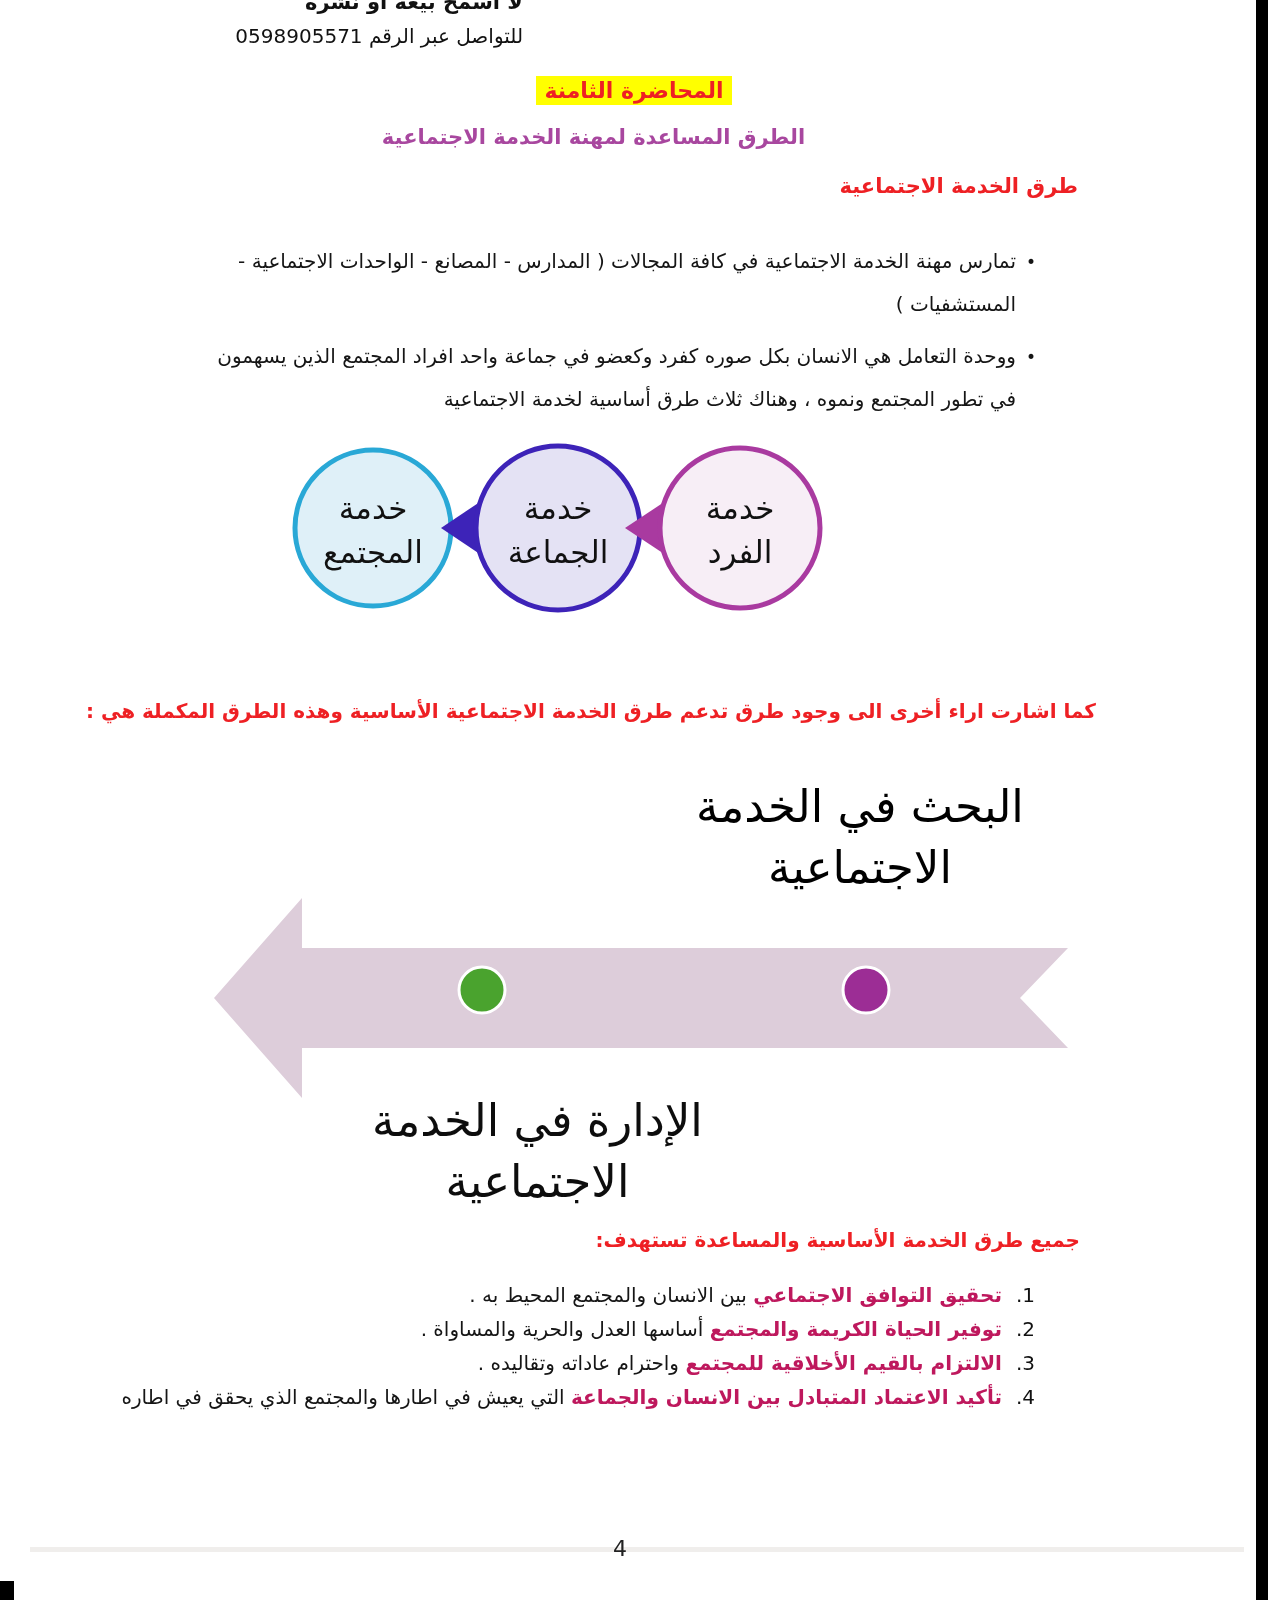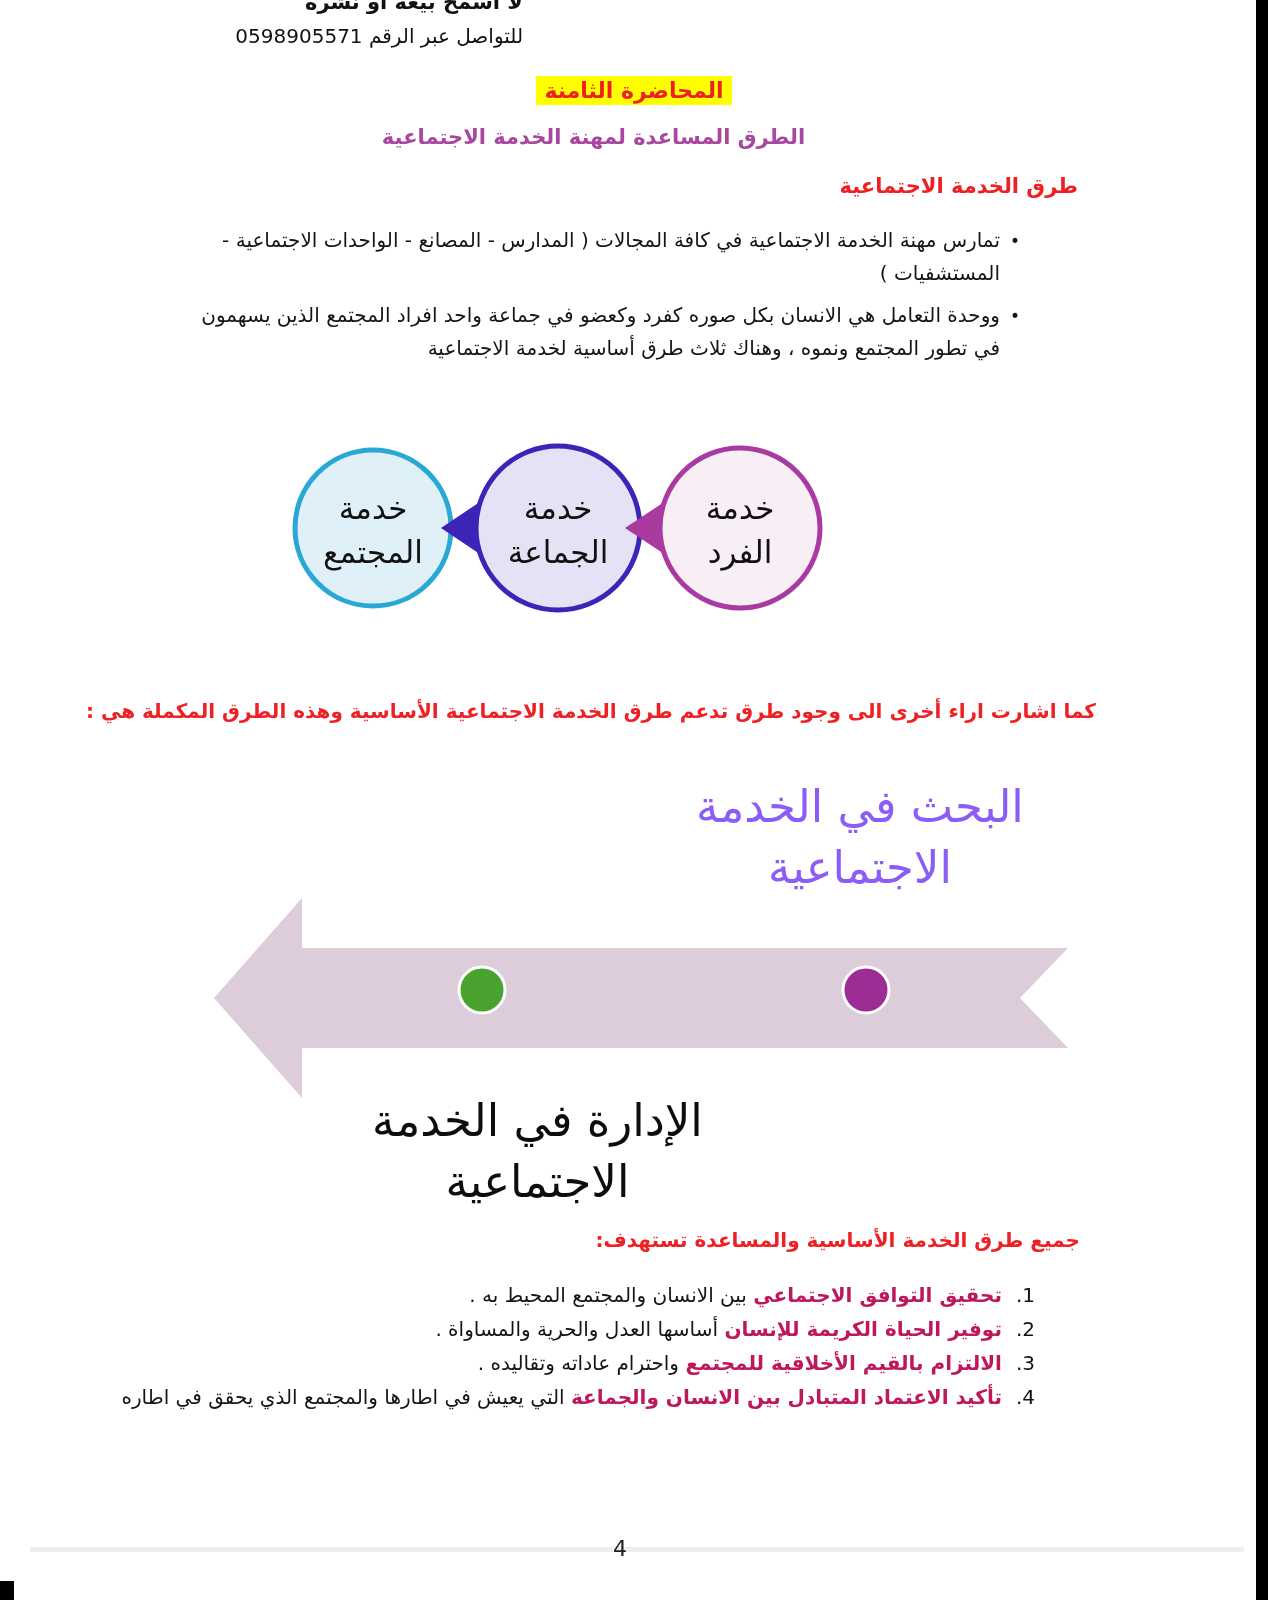--- a/index.html
+++ b/index.html
@@ -15,33 +15,33 @@
   #lecture-title .hl{display:inline-block;background:#ffff00;color:#ee2024;font-weight:bold;
                      font-size:22px;padding:2px 8px;direction:rtl;text-align:center;}
 
   #lecture-topic{top:125px;left:0;width:1187px;text-align:center;color:#a8479f;
                  font-weight:bold;font-size:21px;direction:rtl;}
 
   #methods-heading{top:174px;right:190px;direction:rtl;color:#ee2024;font-weight:bold;
                    font-size:21px;white-space:nowrap;}
 
   #bullets{top:224px;left:195px;width:805px;direction:rtl;text-align:right;
-           font-size:20px;line-height:33px;list-style:none;margin:0;padding:0;}
+           font-size:20px;line-height:43px;list-style:none;margin:16px;padding:0;}
   #bullets li{position:relative;margin-bottom:9px;}
   #bullets li::before{content:"•";position:absolute;right:-20px;top:1px;font-size:17px;}
 
   #circles-svg{left:273px;top:423px;}
   #circles-svg text{font-size:31px;text-anchor:middle;fill:#111;
                     font-family:"DejaVu Sans",sans-serif;}
 
   #complementary-intro{top:699px;right:172px;direction:rtl;color:#ee2024;font-weight:bold;
                        font-size:20px;white-space:nowrap;}
 
   #research-label{top:776px;left:650px;width:420px;text-align:center;direction:rtl;
-                  font-size:45px;line-height:61px;color:#8b5cf6;}
+                  font-size:45px;line-height:61px;color:#000000;}
 
   #arrow-svg{left:200px;top:886px;}
   #arrow-svg .dot{stroke:#ffffff;stroke-width:3;}
 
   #admin-label{top:1090px;left:295px;width:485px;text-align:center;direction:rtl;
                font-size:45px;line-height:61px;color:#0d0d0d;}
 
   #goals-heading{top:1228px;right:188px;direction:rtl;color:#ee2024;font-weight:bold;
                  font-size:20px;white-space:nowrap;}
 
@@ -112,21 +112,21 @@
     <div>الاجتماعية</div>
   </div>
 
   <div id="goals-heading" class="abs">جميع طرق الخدمة الأساسية والمساعدة تستهدف:</div>
 
   <div id="goals-list" class="abs">
     <div class="goal">
       <span class="goal-num">1.</span><span class="goal-lead">تحقيق التوافق الاجتماعي</span> <span class="goal-rest">بين الانسان والمجتمع المحيط به .</span>
     </div>
     <div class="goal">
-      <span class="goal-num">2.</span><span class="goal-lead">توفير الحياة الكريمة للإنسان</span> <span class="goal-rest">أساسها العدل والحرية والمساواة .</span>
+      <span class="goal-num">2.</span><span class="goal-lead">توفير الحياة الكريمة والمجتمع</span> <span class="goal-rest">أساسها العدل والحرية والمساواة .</span>
     </div>
     <div class="goal">
       <span class="goal-num">3.</span><span class="goal-lead">الالتزام بالقيم الأخلاقية للمجتمع</span> <span class="goal-rest">واحترام عاداته وتقاليده .</span>
     </div>
     <div class="goal">
       <span class="goal-num">4.</span><span class="goal-lead">تأكيد الاعتماد المتبادل بين الانسان والجماعة</span> <span class="goal-rest">التي يعيش في اطارها والمجتمع الذي يحقق في اطاره</span>
     </div>
   </div>
 
   <div id="scan-line" class="abs"></div>

